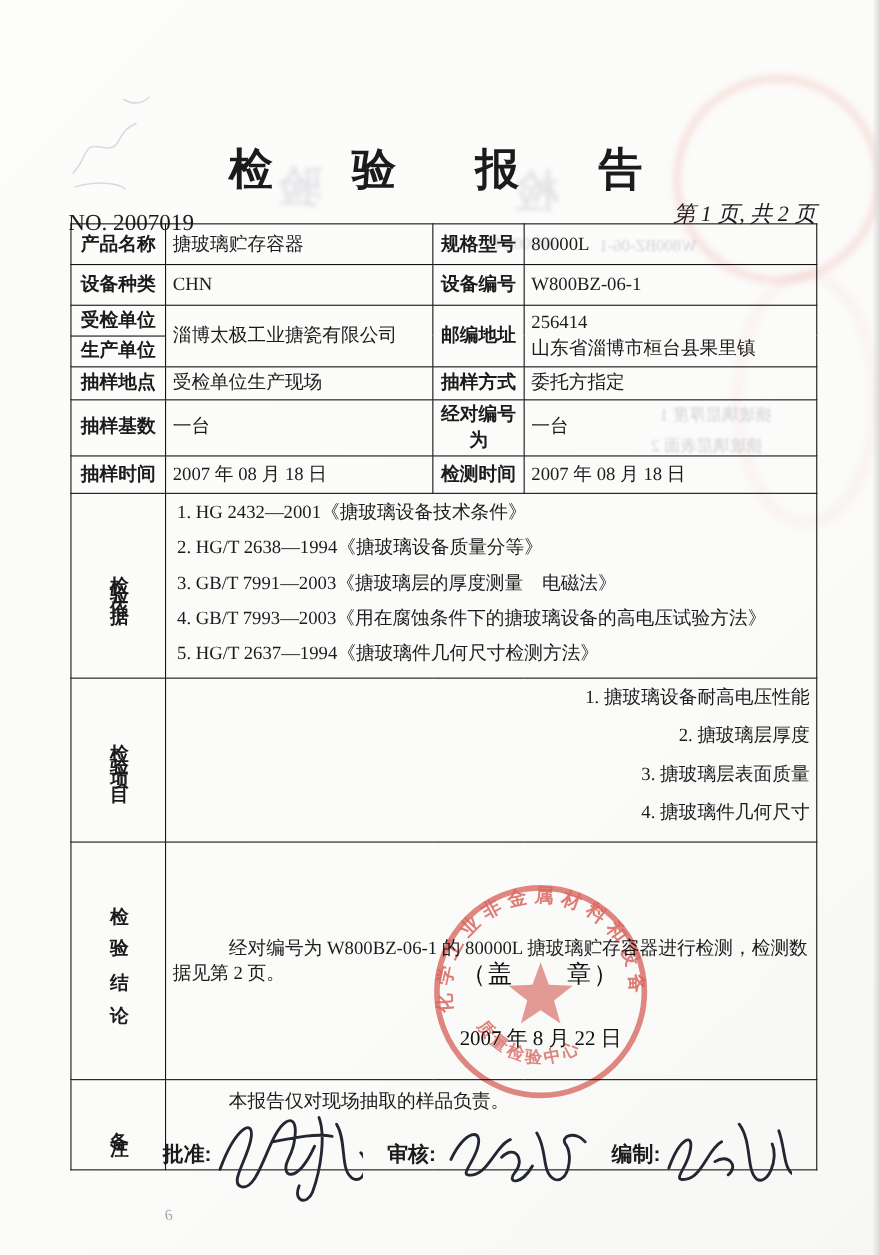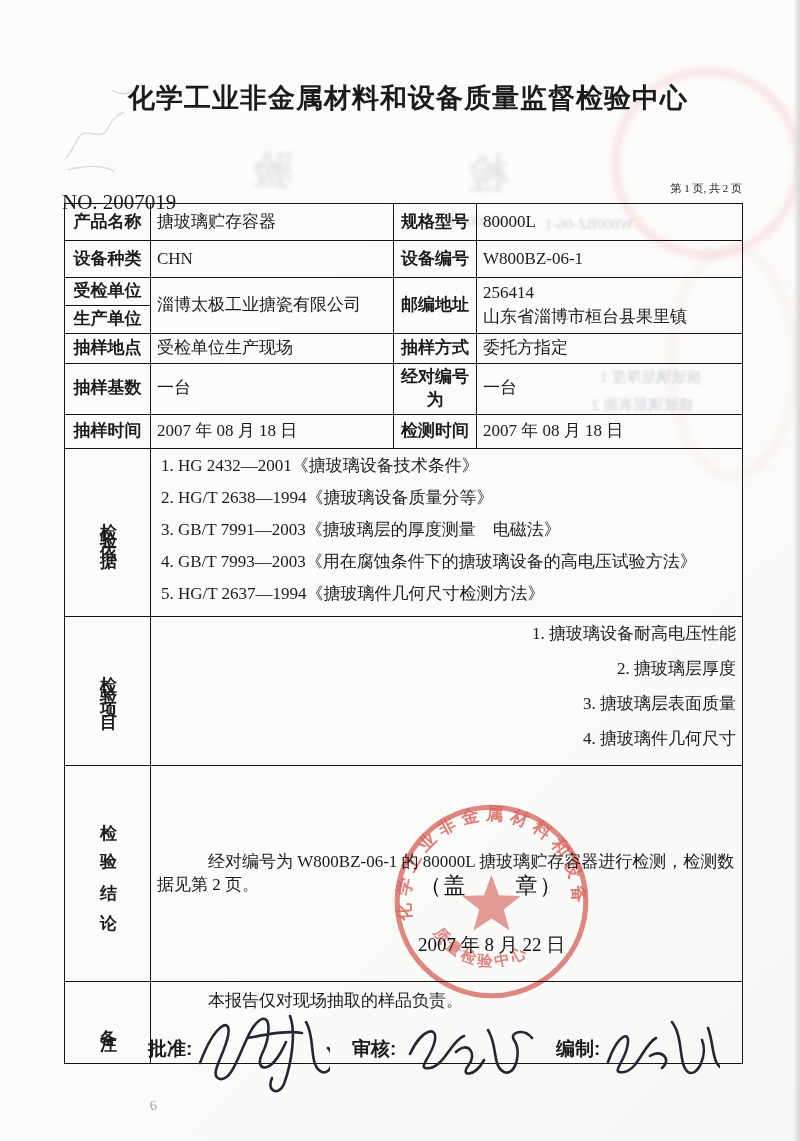--- a/index.html
+++ b/index.html
@@ -15,21 +15,21 @@
     position:absolute;left:128px;top:80px;
     font-family:"Liberation Sans","DejaVu Sans",sans-serif;
     font-weight:700;font-size:27px;letter-spacing:1px;white-space:nowrap;
   }
   .report-title{
     position:absolute;left:208px;top:126px;
     font-family:"Liberation Sans","DejaVu Sans",sans-serif;
     font-weight:700;font-size:40px;letter-spacing:72px;white-space:nowrap;
   }
   .report-no{position:absolute;left:62px;top:178px;font-size:21px;margin-top:12px;}
-  .page-info{position:absolute;right:58px;top:181px;font-size:11px;}
+  .page-info{position:absolute;right:58px;top:181px;font-size:20px;font-style:italic;}
   
   table.report{
     position:absolute;left:64px;top:203px;
     border-collapse:collapse;table-layout:fixed;width:678px;
   }
   table.report td{
     border:1.5px solid #141414;
     font-size:17px;line-height:1.35;
     padding:2px 6px;vertical-align:middle;
     overflow:visible;
@@ -101,21 +101,21 @@
   <div class="ghost" style="left:440px;top:212px;">80000L 格</div>
   <div class="ghost" style="left:545px;top:216px;">W800BZ-06-1</div>
   <div class="ghost" style="left:600px;top:368px;">搪玻璃层厚度 1</div>
   <div class="ghost" style="left:592px;top:396px;">搪玻璃层表面 2</div>
   <svg class="pencil" width="110" height="100" viewBox="0 0 110 100">
     <path d="M14,78 C30,60 22,50 42,54 C60,58 52,40 72,32 M16,90 C36,84 56,86 62,92 M60,10 C70,16 78,14 84,8" fill="none" stroke="#b4bac2" stroke-width="1.4" opacity="0.5"></path>
   </svg>
   <div class="corner-mark">6</div>
   <div class="edge-shadow"></div>
 
-  <div class="org-title">化学工业非金属材料和设备质量监督检验中心</div>
+  <div class="report-title">检验报告</div>
   <div class="report-no">NO. 2007019</div>
   <div class="page-info">第 1 页, 共 2 页</div>
 
   <table class="report">
     <colgroup>
         <col style="width:86px">
         <col style="width:243px">
         <col style="width:83px">
         <col style="width:266px">
       </colgroup>

